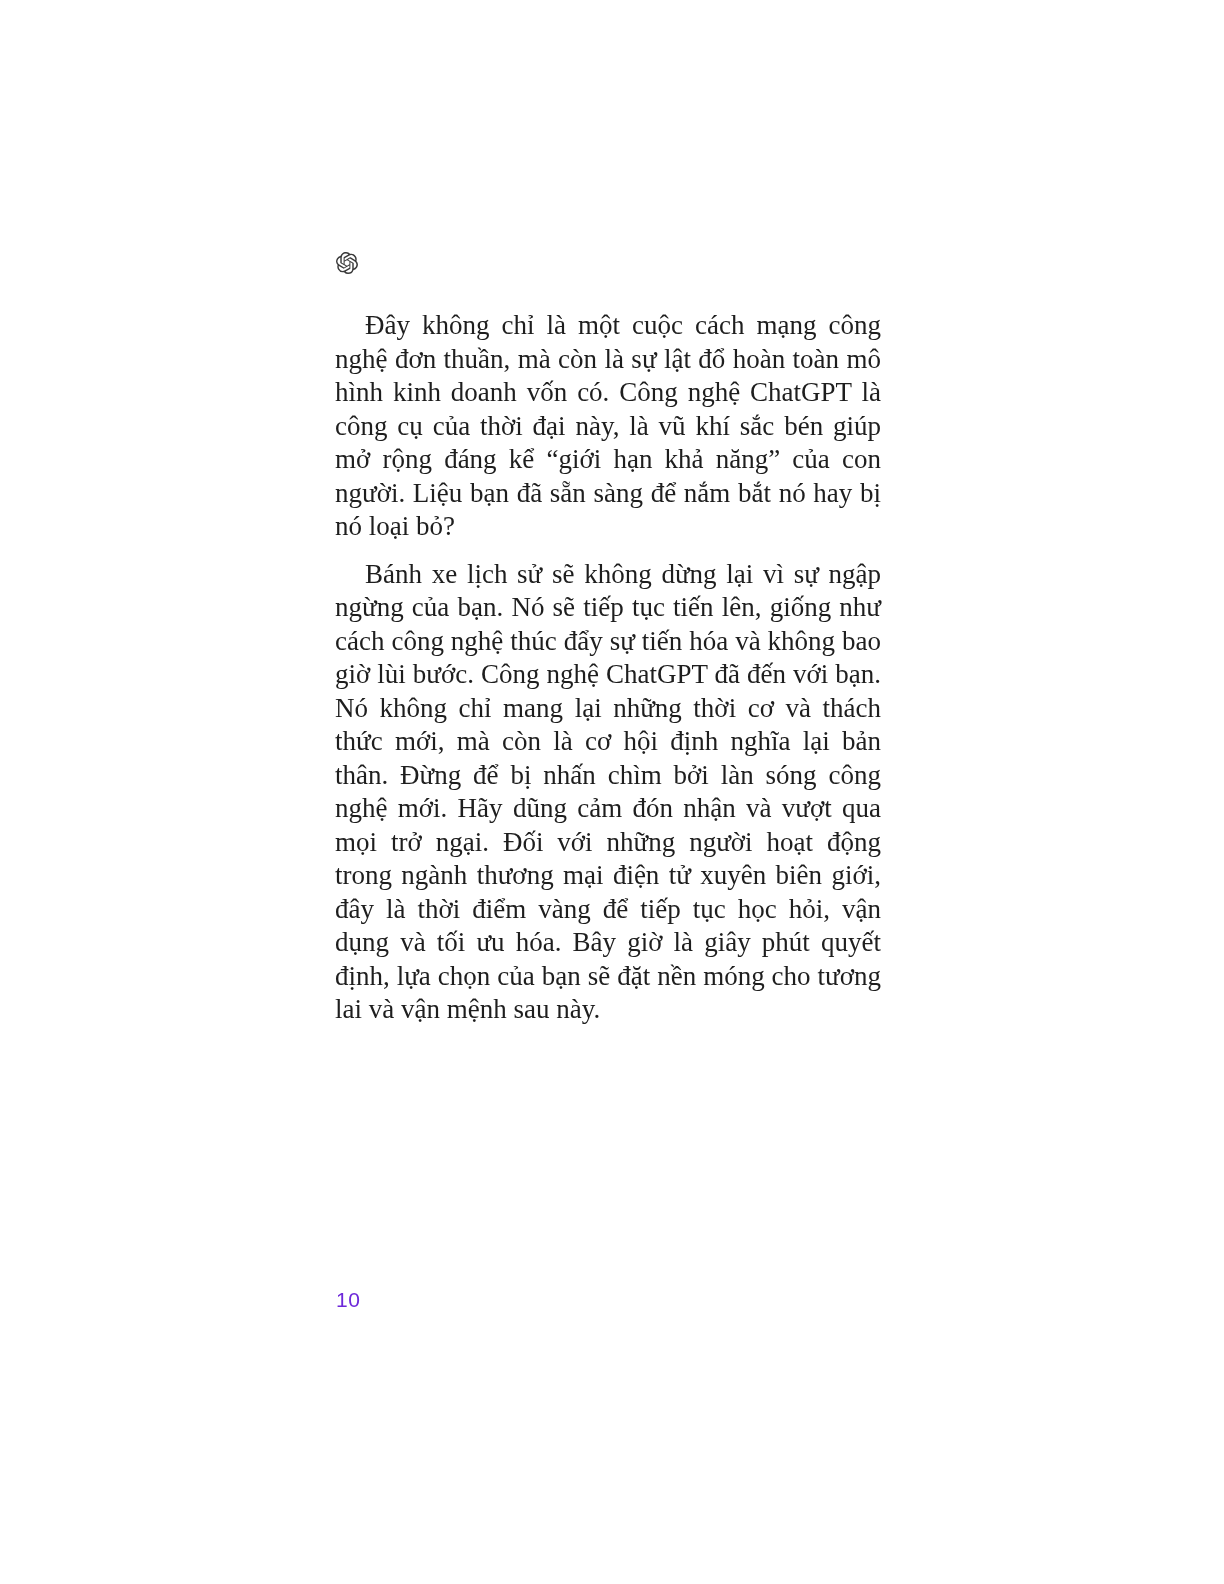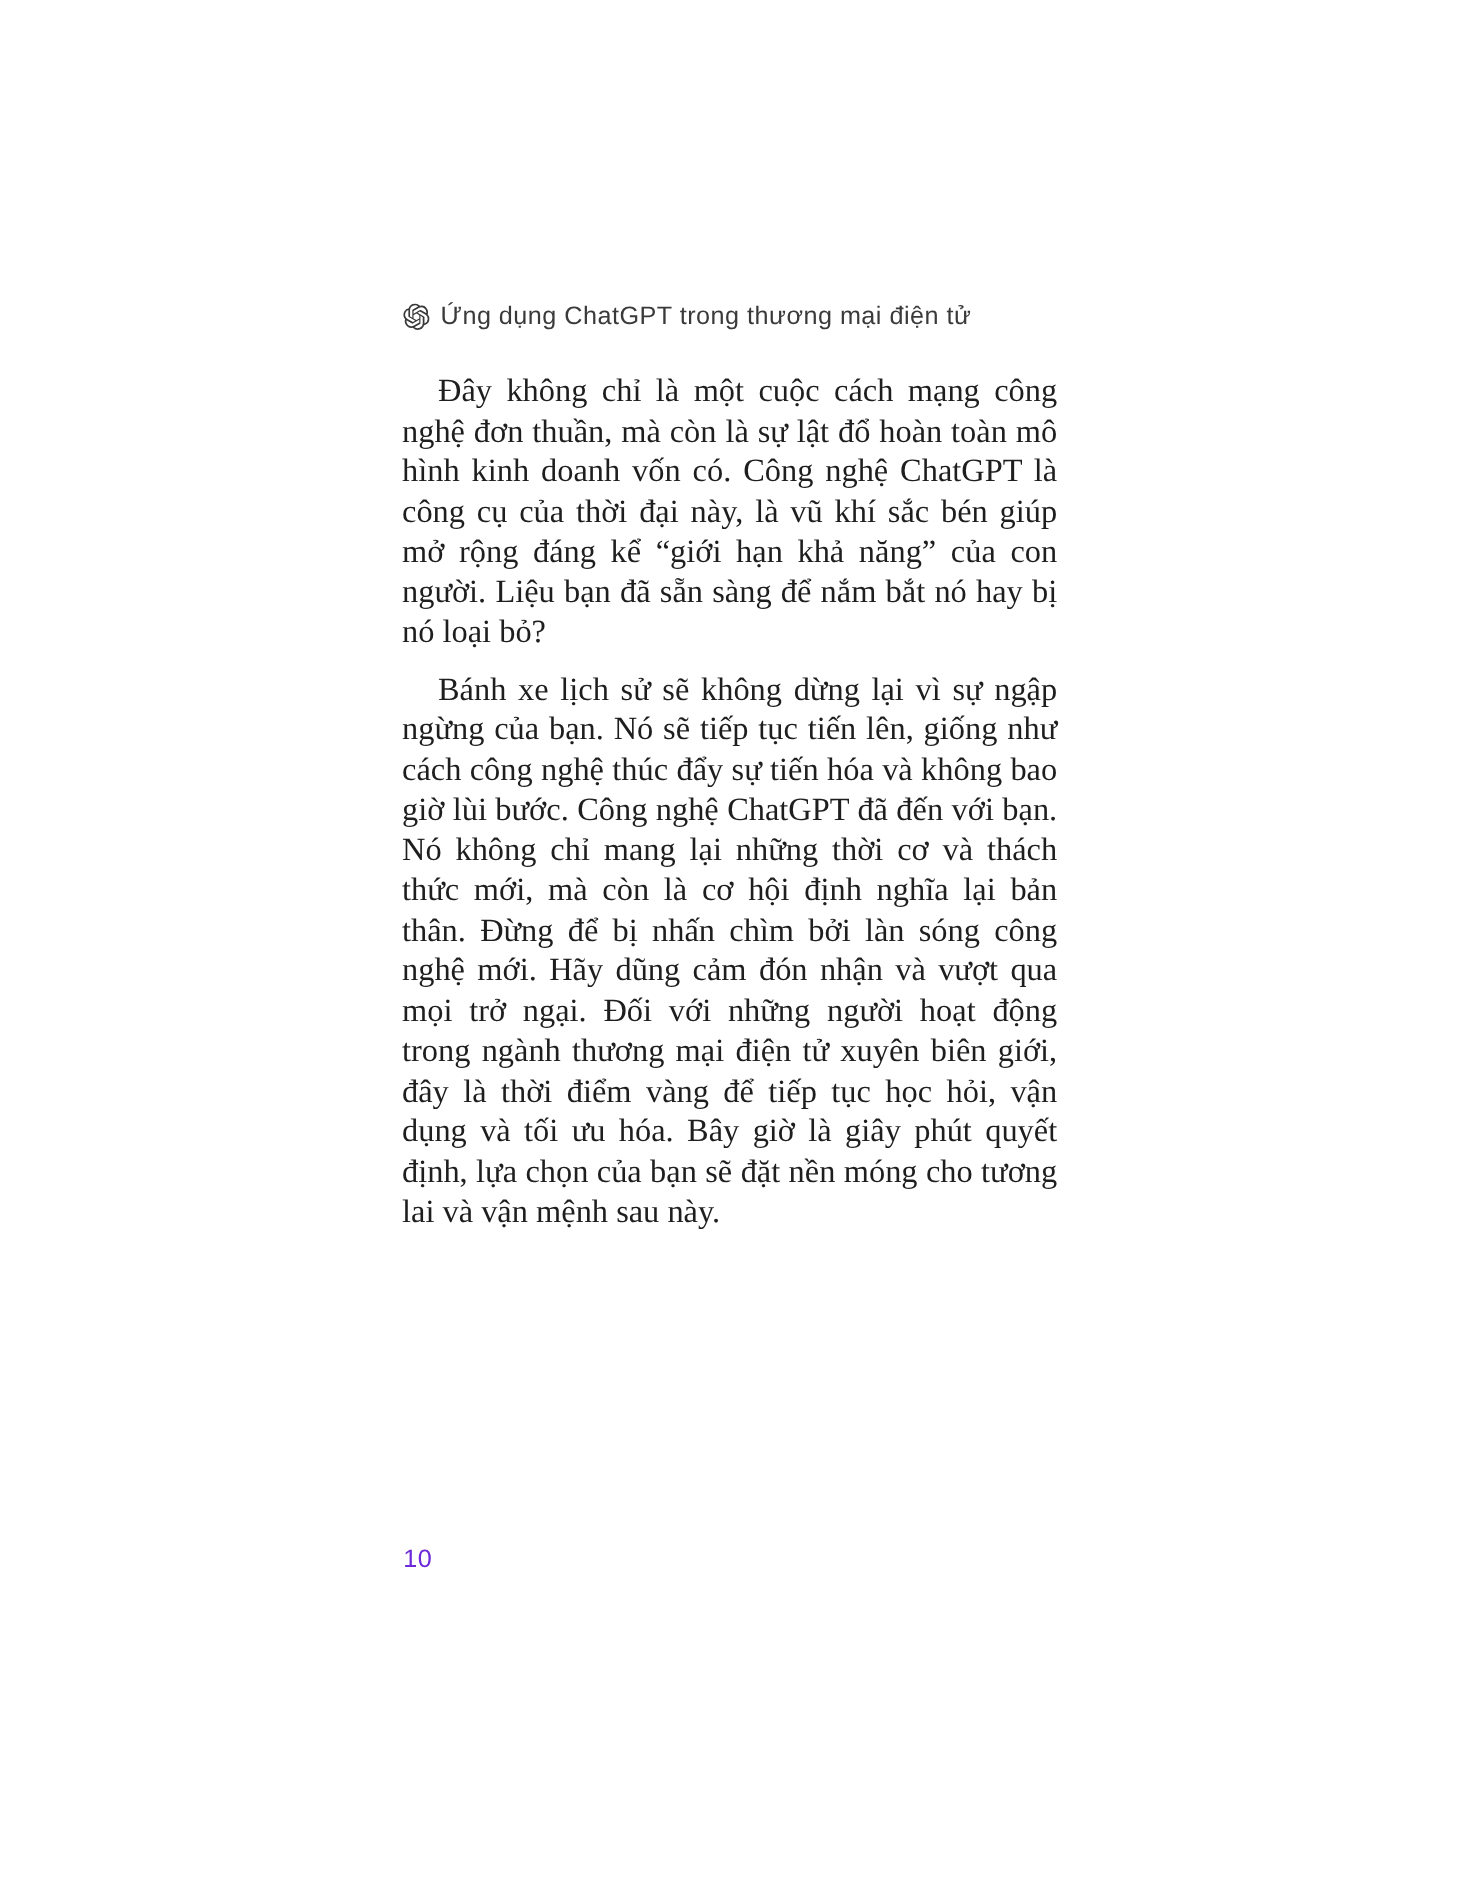--- a/index.html
+++ b/index.html
@@ -73,21 +73,20 @@
 <body>
 
 <div class="page">
 
   <header class="running-head">
     <span class="logo">
       <svg viewBox="0 0 24 24" xmlns="http://www.w3.org/2000/svg" aria-hidden="true">
         <path d="M22.2819 9.8211a5.9847 5.9847 0 0 0-.5157-4.9108 6.0462 6.0462 0 0 0-6.5098-2.9A6.0651 6.0651 0 0 0 4.9807 4.1818a5.9847 5.9847 0 0 0-3.9977 2.9 6.0462 6.0462 0 0 0 .7427 7.0966 5.98 5.98 0 0 0 .511 4.9107 6.051 6.051 0 0 0 6.5146 2.9001A5.9847 5.9847 0 0 0 13.2599 24a6.0557 6.0557 0 0 0 5.7718-4.2058 5.9894 5.9894 0 0 0 3.9977-2.9001 6.0557 6.0557 0 0 0-.7475-7.073zm-9.022 12.6081a4.4755 4.4755 0 0 1-2.8764-1.0408l.1419-.0804 4.7783-2.7582a.7948.7948 0 0 0 .3927-.6813v-6.7369l2.02 1.1686a.071.071 0 0 1 .038.052v5.5826a4.504 4.504 0 0 1-4.4945 4.4944zm-9.6607-4.1254a4.4708 4.4708 0 0 1-.5346-3.0137l.142.0852 4.783 2.7582a.7712.7712 0 0 0 .7806 0l5.8428-3.3685v2.3324a.0804.0804 0 0 1-.0332.0615L9.74 19.9502a4.4992 4.4992 0 0 1-6.1408-1.6464zM2.3408 7.8956a4.485 4.485 0 0 1 2.3655-1.9728V11.6a.7664.7664 0 0 0 .3879.6765l5.8144 3.3543-2.0201 1.1685a.0757.0757 0 0 1-.071 0l-4.8303-2.7865A4.504 4.504 0 0 1 2.3408 7.8956zm16.5963 3.8558L13.1038 8.364 15.1192 7.2a.0757.0757 0 0 1 .071 0l4.8303 2.7913a4.4944 4.4944 0 0 1-.6765 8.1042v-5.6772a.79.79 0 0 0-.407-.667zm2.0107-3.0231l-.142-.0852-4.7735-2.7818a.7759.7759 0 0 0-.7854 0L9.409 9.2297V6.8974a.0662.0662 0 0 1 .0284-.0615l4.8303-2.7866a4.4992 4.4992 0 0 1 6.6802 4.66zM8.3065 12.863l-2.02-1.1638a.0804.0804 0 0 1-.038-.0567V6.0742a4.4992 4.4992 0 0 1 7.3757-3.4537l-.142.0805L8.704 5.459a.7948.7948 0 0 0-.3927.6813zm1.0976-2.3654l2.602-1.4998 2.6069 1.4998v2.9994l-2.5974 1.4997-2.6067-1.4997z"></path>
       </svg>
     </span>
-    <span class="head-title">Ứng dụng ChatGPT trong thương mại điện tử</span>
   </header>
 
   <main class="body-text">
     <p>Đây không chỉ là một cuộc cách mạng công nghệ đơn thuần, mà còn là sự lật đổ hoàn toàn mô hình kinh doanh vốn có. Công nghệ ChatGPT là công cụ của thời đại này, là vũ khí sắc bén giúp mở rộng đáng kể “giới hạn khả năng” của con người. Liệu bạn đã sẵn sàng để nắm bắt nó hay bị nó loại bỏ?</p>
     <p>Bánh xe lịch sử sẽ không dừng lại vì sự ngập ngừng của bạn. Nó sẽ tiếp tục tiến lên, giống như cách công nghệ thúc đẩy sự tiến hóa và không bao giờ lùi bước. Công nghệ ChatGPT đã đến với bạn. Nó không chỉ mang lại những thời cơ và thách thức mới, mà còn là cơ hội định nghĩa lại bản thân. Đừng để bị nhấn chìm bởi làn sóng công nghệ mới. Hãy dũng cảm đón nhận và vượt qua mọi trở ngại. Đối với những người hoạt động trong ngành thương mại điện tử xuyên biên giới, đây là thời điểm vàng để tiếp tục học hỏi, vận dụng và tối ưu hóa. Bây giờ là giây phút quyết định, lựa chọn của bạn sẽ đặt nền móng cho tương lai và vận mệnh sau này.</p>
   </main>
 
   <footer class="page-footer">
     <span>10</span>
   </footer>

